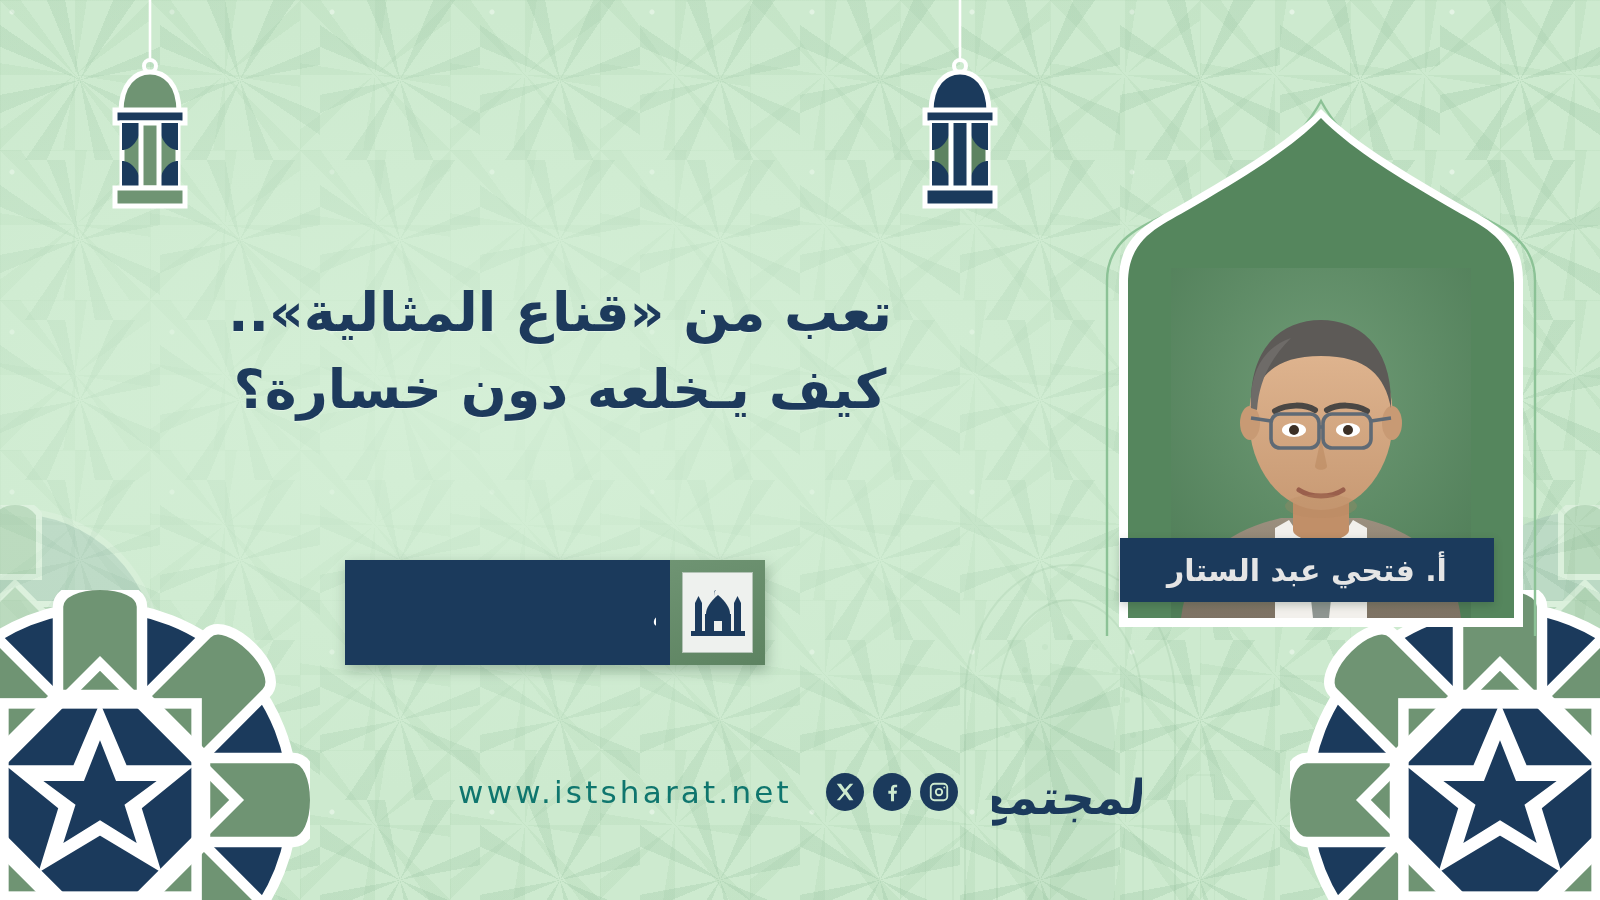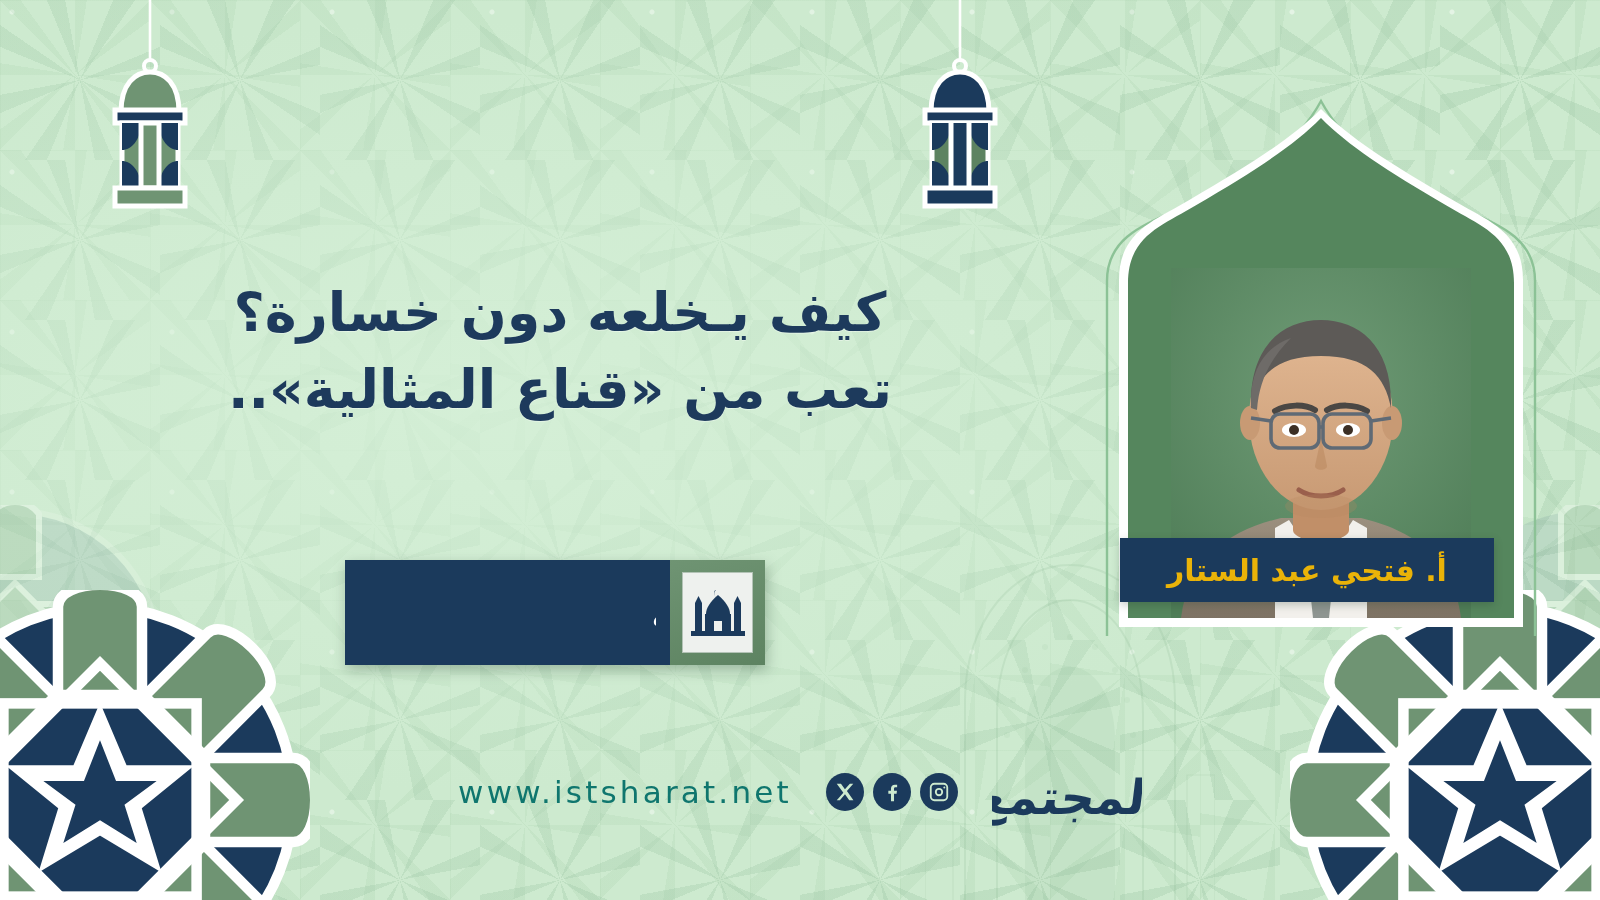--- a/index.html
+++ b/index.html
@@ -151,21 +151,21 @@
   }
   .photo{
     position:absolute;
     left:50%;top:150px;transform:translateX(-50%);
     width:300px;height:350px;
   }
   .nameplate{
     position:absolute;left:1120px;top:538px;
     width:374px;height:64px;
     background:#1b3a5c;
-    color:#eab308;
+    color:#e5e5e5;
     display:flex;align-items:center;justify-content:center;
     font-size:30px;font-weight:700;
     letter-spacing:.3px;
     direction:rtl;
     box-shadow:0 3px 8px rgba(30,55,40,.25);
   }
 
   
   .footer{
     position:absolute;left:0;right:0;bottom:58px;
@@ -356,22 +356,22 @@
     <path d="M20,188 L90,188 L90,206 L20,206 Z" fill="#1b3a5c" stroke="#ffffff" stroke-width="5"></path>
   </svg>
 
   <div class="masthead">
     <svg viewBox="0 0 720 160" width="720" height="160" aria-hidden="true">
       <text x="710" y="118" text-anchor="end" font-family="'DejaVu Sans','Liberation Sans',sans-serif" font-size="74" font-weight="700" fill="#17304d" transform="skewX(-5) translate(22,0)">بوابة الاستشارات الإلكترونية</text>
     </svg>
   </div>
 
   <div class="headline">
+    <span class="line">تعب من «قناع المثالية»..</span>
     <span class="line">كيف يـخلعه دون خسارة؟</span>
-    <span class="line">تعب من «قناع المثالية»..</span>
   </div>
 
   <div class="badge-wrap">
     <div class="badge-icon-frame">
       <div class="badge-icon-inner">
         <svg width="54" height="52" viewBox="0 0 54 52">
           <g fill="#1b3a5c">
             <path d="M25 3 a5 5 0 0 0 3.4 8.6 a5.6 5.6 0 0 1 -4.6 -8.2 Z"></path>
             <path d="M27 8 C19 15 15 21 15 27 L39 27 C39 21 35 15 27 8 Z"></path>
             <rect x="14" y="27" width="26" height="17"></rect>

